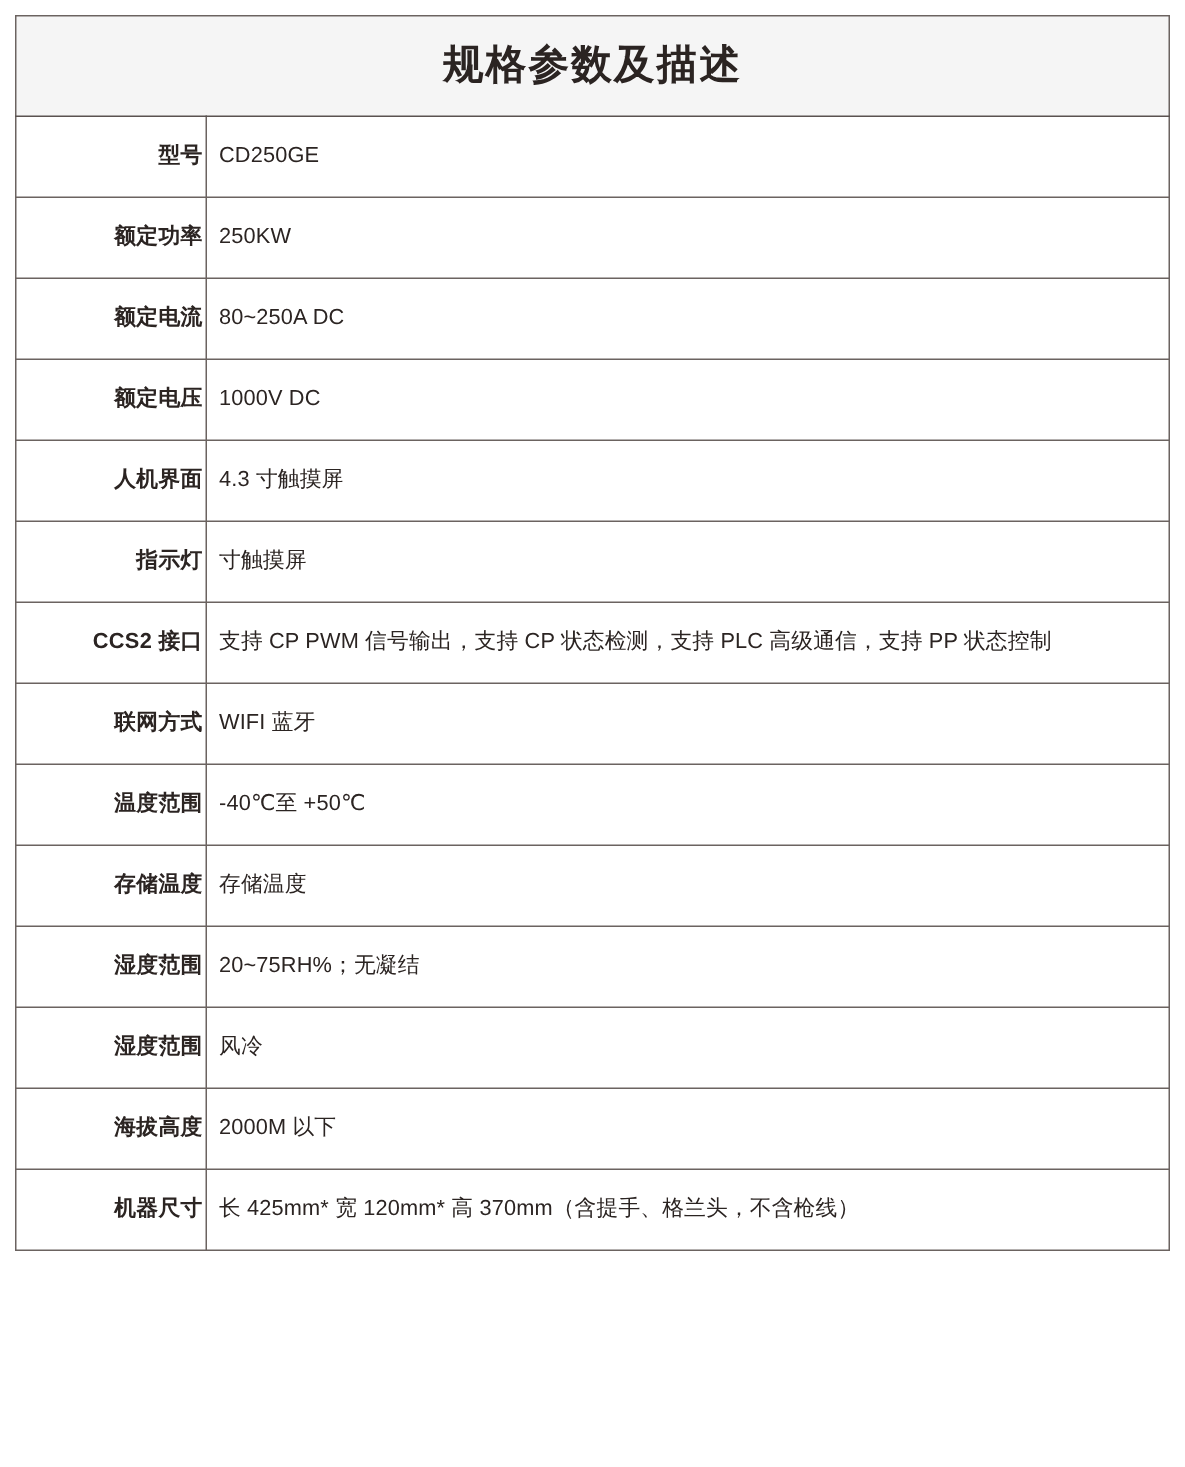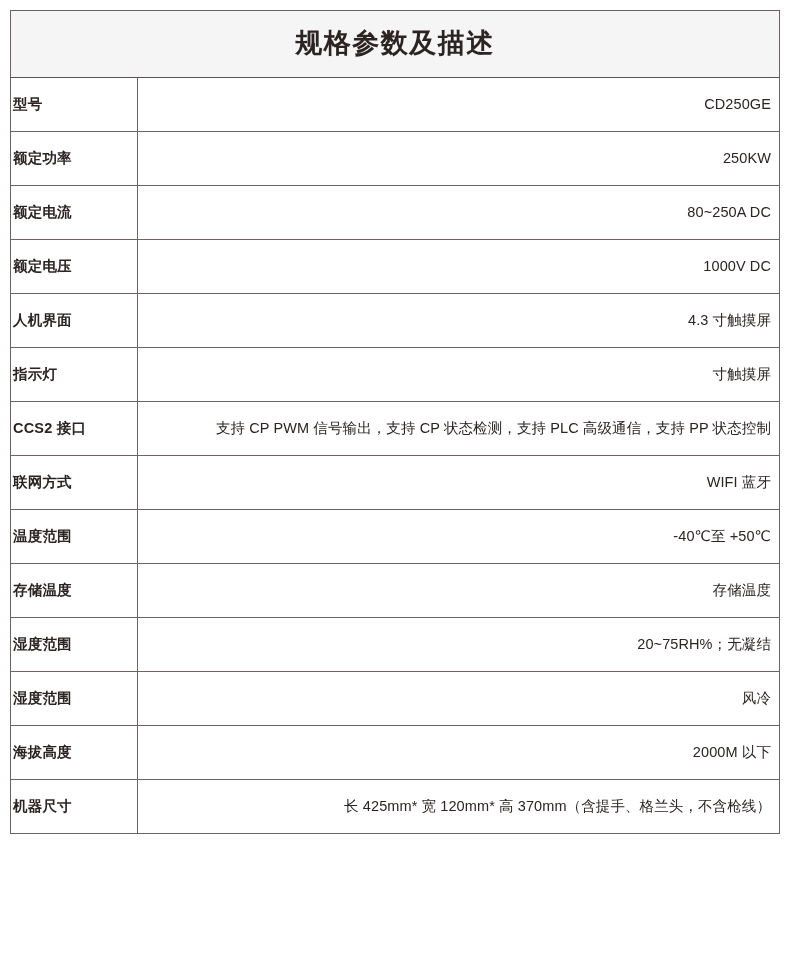--- a/index.html
+++ b/index.html
@@ -27,29 +27,29 @@
     table-layout: fixed;
     border: 1.5px solid #5a5250;
   }
   table.spec td {
     border: 1px solid #6b6360;
     vertical-align: middle;
     color: #2b2422;
   }
   td.label {
     width: 127px;
-    text-align: left;
+    text-align: right;
     font-size: 14.5px;
     font-weight: 600;
     line-height: 1.35;
     padding: 6px 2px;
     letter-spacing: 0.2px;
   }
   td.value {
-    text-align: right;
+    text-align: left;
     font-size: 14.5px;
     font-weight: 500;
     line-height: 1.45;
     padding: 6px 8px;
     letter-spacing: 0.1px;
   }
   tr.header-row td {
     background: #f5f5f5;
     text-align: center;
     padding: 14px 4px 16px 4px;

